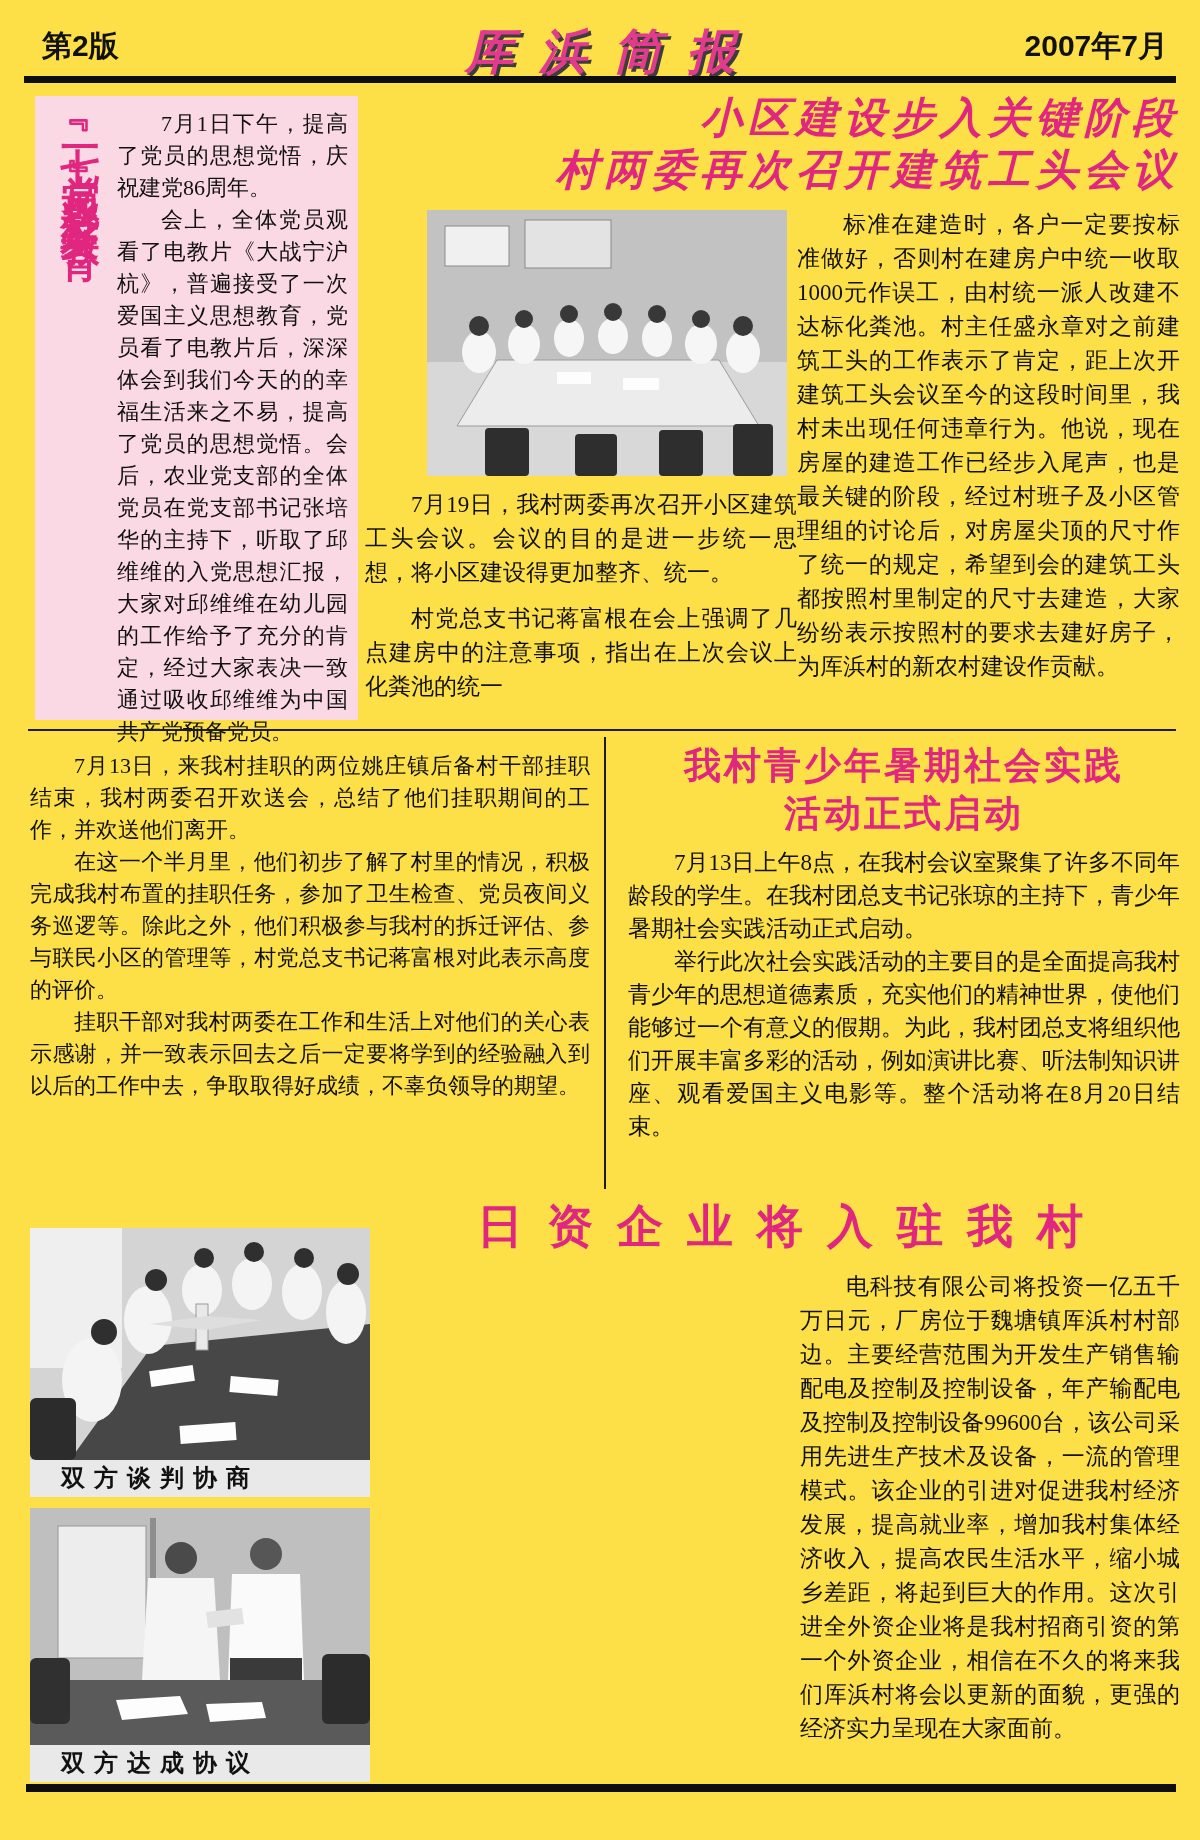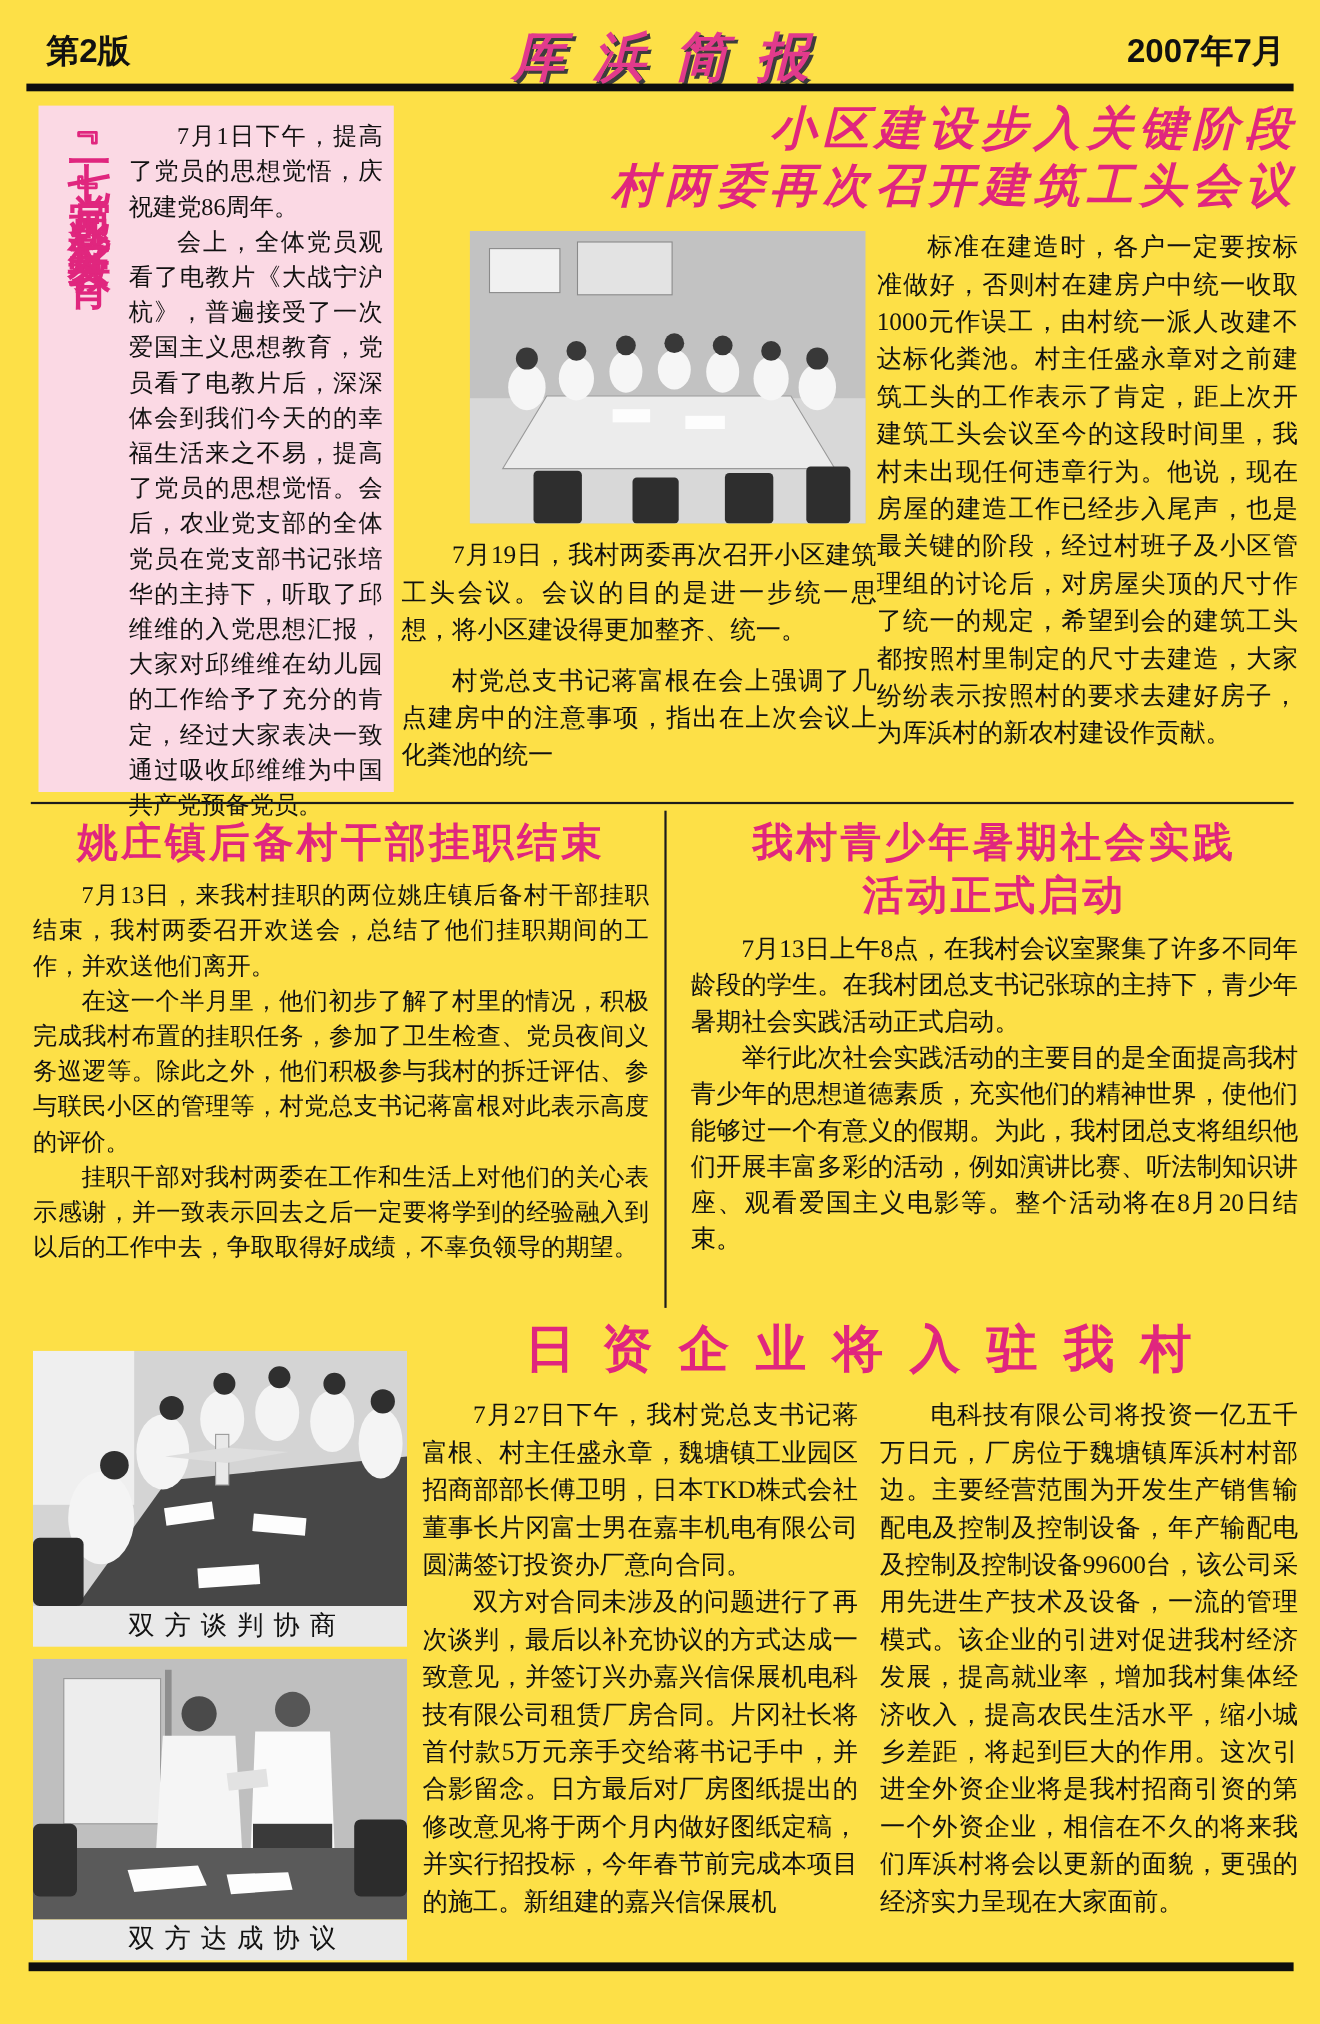--- a/index.html
+++ b/index.html
@@ -52,22 +52,22 @@
   .youth{left:628px;top:742px;width:552px;}
   .youth .body{margin-top:8px;font-family:Liberation Serif, serif;}
   .youth p{font-size:23px;line-height:33px;}
 
   
   .invest-title{left:380px;top:1196px;width:800px;text-align:center;
                 font-family:"Liberation Sans","DejaVu Sans",sans-serif;font-weight:bold;
                 font-size:46px;color:#e0267e;letter-spacing:24px;text-indent:24px;line-height:60px;}
   .photo-col{left:30px;top:1228px;width:340px;}
   .photo-col svg{display:block;}
-  .caption{height:37px;background:#e9e9e9;line-height:37px;text-align:center;
-           font-size:24px;font-weight:normal;letter-spacing:9px;text-indent:9px;padding-left:22px;}
+  .caption{height:37px;background:#e9e9e9;line-height:37px;
+           font-size:24px;font-weight:bold;letter-spacing:9px;text-indent:9px;padding-left:22px;}
   .photo-gap{height:11px;}
   .icol1{left:384px;top:1270px;width:396px;}
   .icol2{left:800px;top:1270px;width:380px;}
   .icol1 p,.icol2 p{font-size:23px;line-height:34px;}
 
   .bottom-rule{left:26px;top:1784px;width:1150px;height:8px;background:#0e0e0e;}
 </style>
 </head>
 <body>
 
@@ -132,21 +132,20 @@
       <div class="c-right">
         <p>标准在建造时，各户一定要按标准做好，否则村在建房户中统一收取1000元作误工，由村统一派人改建不达标化粪池。村主任盛永章对之前建筑工头的工作表示了肯定，距上次开建筑工头会议至今的这段时间里，我村未出现任何违章行为。他说，现在房屋的建造工作已经步入尾声，也是最关键的阶段，经过村班子及小区管理组的讨论后，对房屋尖顶的尺寸作了统一的规定，希望到会的建筑工头都按照村里制定的尺寸去建造，大家纷纷表示按照村的要求去建好房子，为厍浜村的新农村建设作贡献。</p>
       </div>
     </div>
   </div>
 
   <div class="abs mid-rule"></div>
   <div class="abs mid-divider"></div>
 
   <div class="abs cadre">
-    <div class="block-title">姚庄镇后备村干部挂职结束</div>
     <div class="body">
       <p>7月13日，来我村挂职的两位姚庄镇后备村干部挂职结束，我村两委召开欢送会，总结了他们挂职期间的工作，并欢送他们离开。</p>
       <p>在这一个半月里，他们初步了解了村里的情况，积极完成我村布置的挂职任务，参加了卫生检查、党员夜间义务巡逻等。除此之外，他们积极参与我村的拆迁评估、参与联民小区的管理等，村党总支书记蒋富根对此表示高度的评价。</p>
       <p>挂职干部对我村两委在工作和生活上对他们的关心表示感谢，并一致表示回去之后一定要将学到的经验融入到以后的工作中去，争取取得好成绩，不辜负领导的期望。</p>
     </div>
   </div>
 
   <div class="abs youth">
     <div class="block-title">我村青少年暑期社会实践</div>
     <div class="block-title">活动正式启动</div>
@@ -204,23 +203,19 @@
       <g fill="#fdfdfd">
         <polygon points="86,192 150,188 158,206 92,212"></polygon>
         <polygon points="176,196 232,194 236,210 180,214"></polygon>
       </g>
       <rect x="292" y="146" width="48" height="70" rx="6" fill="#2c2c2c"></rect>
       <rect x="0" y="150" width="40" height="66" rx="6" fill="#303030"></rect>
     </svg>
     <div class="caption">双方达成协议</div>
   </div>
 
-  <div class="abs icol1">
-    <p>7月27日下午，我村党总支书记蒋富根、村主任盛永章，魏塘镇工业园区招商部部长傅卫明，日本TKD株式会社董事长片冈富士男在嘉丰机电有限公司圆满签订投资办厂意向合同。</p>
-    <p>双方对合同未涉及的问题进行了再次谈判，最后以补充协议的方式达成一致意见，并签订兴办嘉兴信保展机电科技有限公司租赁厂房合同。片冈社长将首付款5万元亲手交给蒋书记手中，并合影留念。日方最后对厂房图纸提出的修改意见将于两个月内做好图纸定稿，并实行招投标，今年春节前完成本项目的施工。新组建的嘉兴信保展机</p>
-  </div>
   <div class="abs icol2">
     <p>电科技有限公司将投资一亿五千万日元，厂房位于魏塘镇厍浜村村部边。主要经营范围为开发生产销售输配电及控制及控制设备，年产输配电及控制及控制设备99600台，该公司采用先进生产技术及设备，一流的管理模式。该企业的引进对促进我村经济发展，提高就业率，增加我村集体经济收入，提高农民生活水平，缩小城乡差距，将起到巨大的作用。这次引进全外资企业将是我村招商引资的第一个外资企业，相信在不久的将来我们厍浜村将会以更新的面貌，更强的经济实力呈现在大家面前。</p>
   </div>
 
   <div class="abs bottom-rule"></div>
 
 </div>
 
 </body></html>

